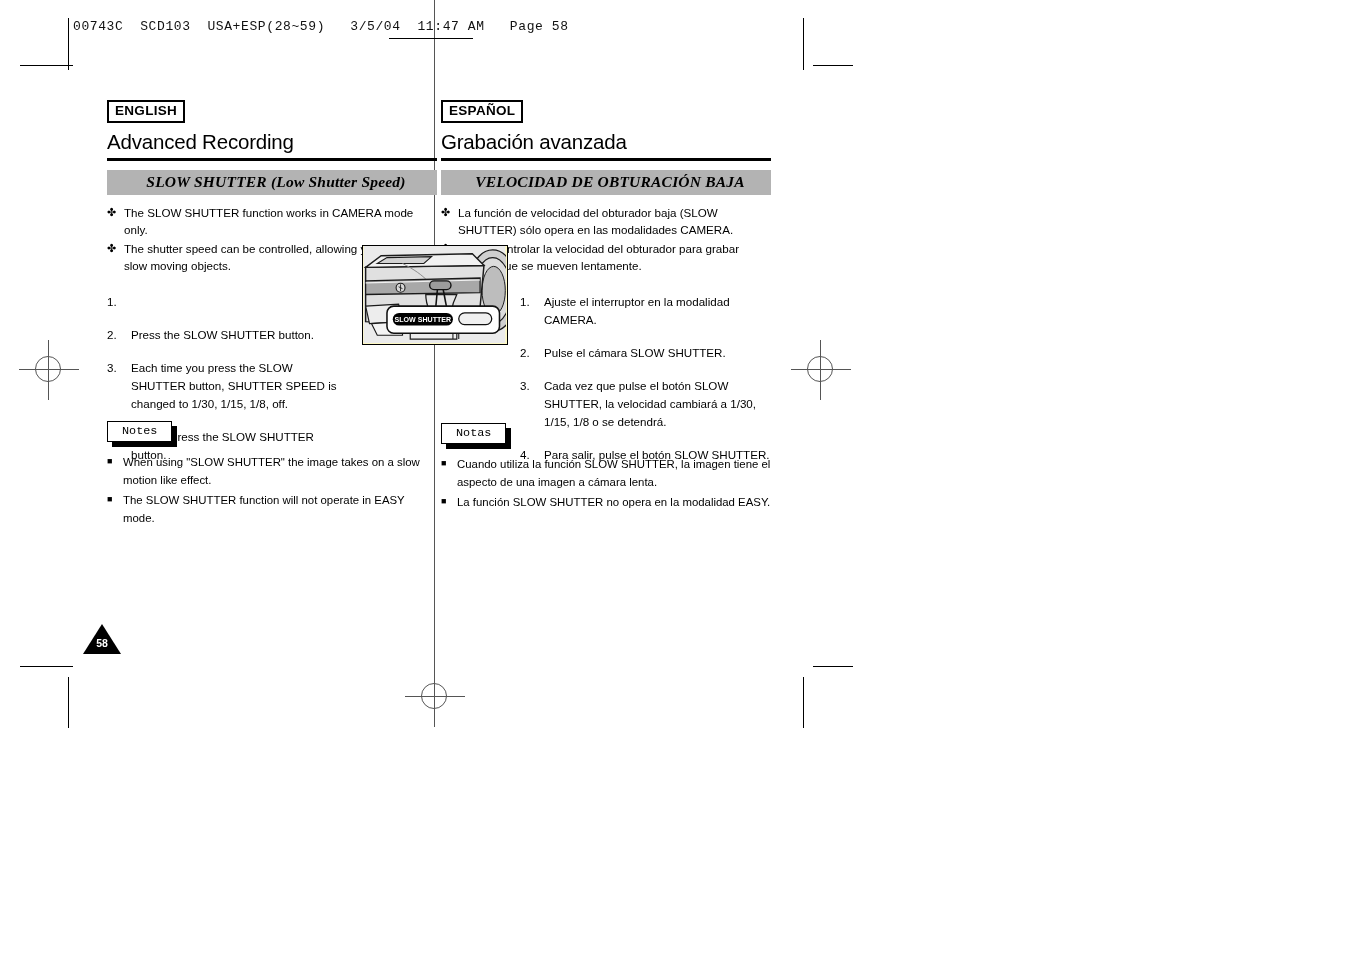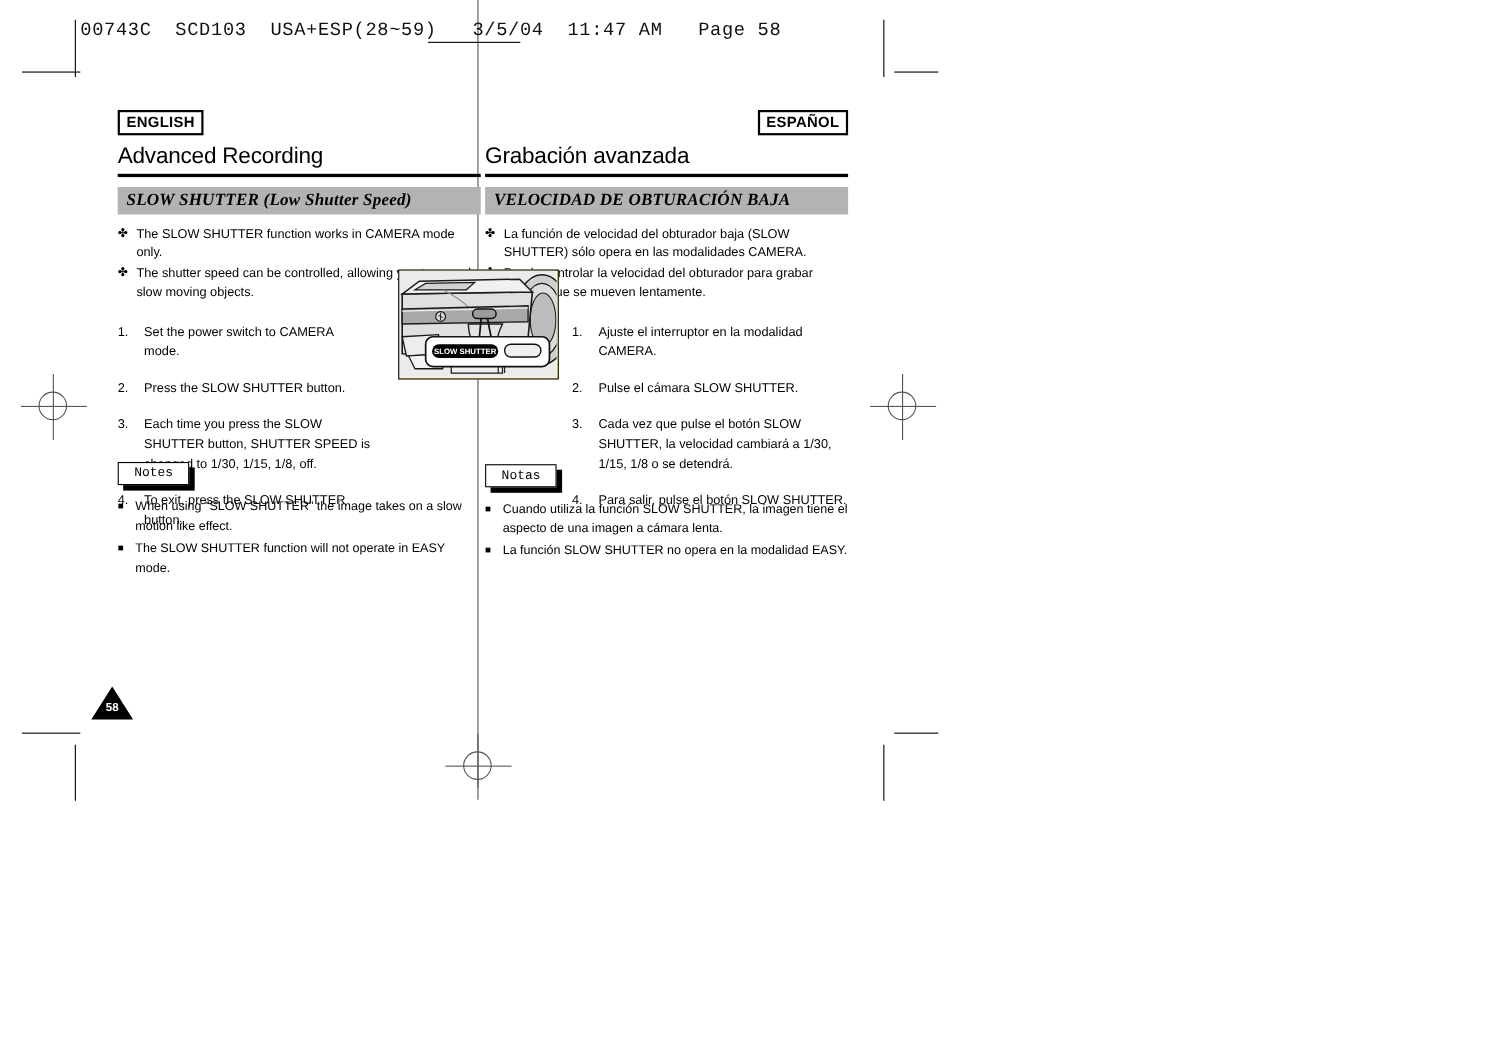--- a/index.html
+++ b/index.html
@@ -49,21 +49,21 @@
     border-radius: 50%;
     box-sizing: border-box;
   }
 
   
   .file-header {
     position: absolute;
     left: 73px;
     top: 19px;
     font-family: "Liberation Mono", "DejaVu Sans Mono", monospace;
-    font-size: 17px;
+    font-size: 13px;
     letter-spacing: 0.6px;
     white-space: pre;
     color: #111;
   }
   .file-header-rule {
     position: absolute;
     left: 389px;
     top: 38px;
     width: 84px;
     height: 1px;
@@ -98,21 +98,21 @@
   .lang-tag {
     display: inline-block;
     border: 2px solid #000;
     padding: 1px 6px 2px 6px;
     font-size: 13.5px;
     font-weight: bold;
     letter-spacing: 0.3px;
     line-height: 1.15;
   }
   .lang-row-es {
-    text-align: right;
+    text-align: left;
   }
 
   .chapter-title {
     font-size: 20.5px;
     font-weight: normal;
     letter-spacing: -0.2px;
     margin-top: 7px;
     margin-bottom: 4px;
   }
 
@@ -124,20 +124,21 @@
 
   .section-bar {
     background: #b3b3b3;
     margin-top: 9px;
     padding: 3px 0 4px 8px;
     font-family: "Liberation Serif", serif;
     font-style: italic;
     font-weight: bold;
     font-size: 15.5px;
     letter-spacing: 0.2px;
+    text-align: center;
   }
 
   .bullets {
     margin-top: 9px;
   }
   .bullet-row {
     display: flex;
     font-size: 11.6px;
     line-height: 1.52;
     margin-bottom: 1px;
@@ -309,21 +310,20 @@
       </div>
       <div class="bullet-row">
         <span class="bullet-glyph">✤</span>
         <span class="bullet-text">The shutter speed can be controlled, allowing you to record slow moving objects.</span>
       </div>
     </div>
 
     <div class="steps">
       <div class="step-row">
         <span class="step-num">1.</span>
-        <span class="step-text">Set the power switch to CAMERA mode.</span>
       </div>
       <div class="step-row">
         <span class="step-num">2.</span>
         <span class="step-text">Press the SLOW SHUTTER button.</span>
       </div>
       <div class="step-row">
         <span class="step-num">3.</span>
         <span class="step-text">Each time you press the SLOW SHUTTER button, SHUTTER SPEED is changed to 1/30, 1/15, 1/8, off.</span>
       </div>
       <div class="step-row">

